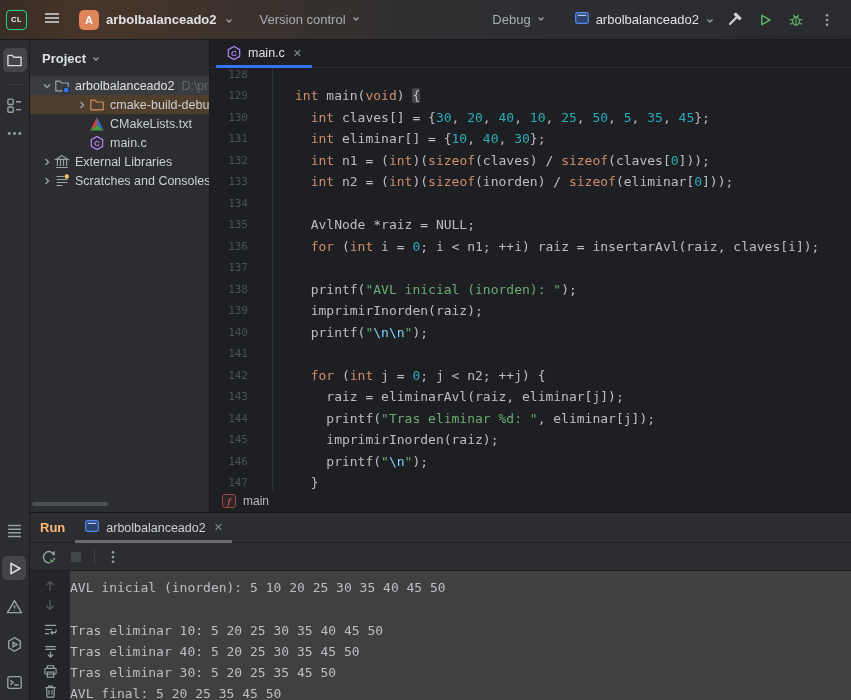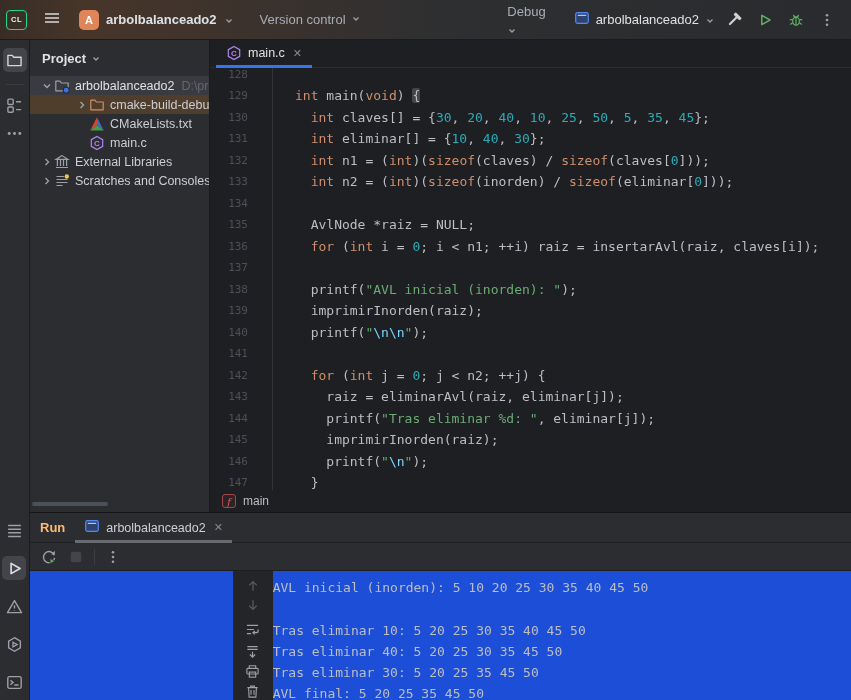--- a/index.html
+++ b/index.html
@@ -16,21 +16,21 @@
   .logo{width:21px;height:20px;border:1.5px solid #21D789;border-radius:4px;box-sizing:border-box;
     color:#E8F8EE;font-size:7.5px;font-weight:bold;display:grid;place-items:center;letter-spacing:.5px;}
   .icon-btn{width:26px;height:26px;display:grid;place-items:center;border-radius:4px;}
   .burger-wrap{margin-left:12px;}
   .proj-widget{display:flex;align-items:center;margin-left:14px;gap:7px;}
   .proj-badge{width:20px;height:20px;border-radius:5px;background:#E0855A;color:#fff;
     font-size:11px;font-weight:bold;display:grid;place-items:center;}
   .proj-name{color:#DFE1E5;font-size:13px;font-weight:600;}
   .widget-label{color:#A8ADB5;font-size:13px;}
   .vc-widget{display:flex;gap:5px;margin-left:26px;}
-  .dbg-widget{display:flex;align-items:flex-start;gap:5px;flex-direction:column;}
+  .dbg-widget{display:flex;align-items:flex-start;gap:5px;}
   .runcfg-widget{display:flex;align-items:center;gap:6px;margin-left:28px;}
   .runcfg-name{color:#DFE1E5;font-size:13px;}
   .tb-icon{width:24px;height:24px;display:grid;place-items:center;margin-left:7px;border-radius:4px;}
   .chev{display:inline-flex;margin-top:2px;}
 
   
   #stripe{position:absolute;left:0;top:40px;width:30px;height:660px;box-sizing:border-box;
     background:#2B2D30;border-right:1px solid #1A1B1E;}
   .stripe-top{display:flex;flex-direction:column;align-items:center;padding-top:8px;}
   .stripe-bottom{position:absolute;bottom:6px;left:0;right:1px;display:flex;flex-direction:column;align-items:center;gap:14px;}
@@ -82,21 +82,21 @@
   #run-panel{position:absolute;left:30px;top:512px;width:821px;height:188px;background:#2B2D30;
     border-top:1px solid #151617;box-sizing:border-box;}
   .rp-tabrow{height:30px;display:flex;align-items:center;border-bottom:1px solid #1E1F22;box-sizing:border-box;}
   .rp-title{color:#fdba74;font-size:13px;font-weight:700;margin-left:10px;}
   .rtab{position:relative;height:30px;display:flex;align-items:center;gap:6px;padding:0 9px;margin-left:10px;}
   .rtab-label{color:#CED0D6;font-size:12.5px;}
   .rtab .underline{position:absolute;left:0;right:0;bottom:0;height:3px;background:#696B70;}
   .rp-toolbar{height:28px;display:flex;align-items:center;padding-left:10px;gap:9px;border-bottom:1px solid #1E1F22;box-sizing:border-box;}
   .rp-tool{width:18px;height:18px;display:grid;place-items:center;}
   .vdiv{width:1px;height:16px;background:#3B3D42;}
-  .rp-console{position:absolute;left:0;right:0;top:58px;bottom:0;background:#1d4ed8;display:flex;justify-content:center;}
+  .rp-console{position:absolute;left:0;right:0;top:58px;bottom:0;background:#404040;display:flex;}
   .con-gutter{width:40px;flex-shrink:0;display:flex;flex-direction:column;align-items:center;padding-top:6px;background:#232529;}
   .con-gutter .g-ico{display:grid;place-items:center;width:18px;height:18px;}
   #console-lines{font-family:"DejaVu Sans Mono",monospace;font-size:13px;line-height:21.3px;
     color:#BCBEC4;padding-top:6px;white-space:pre;}
 </style>
 </head>
 <body>
 
 <div id="app">
 

